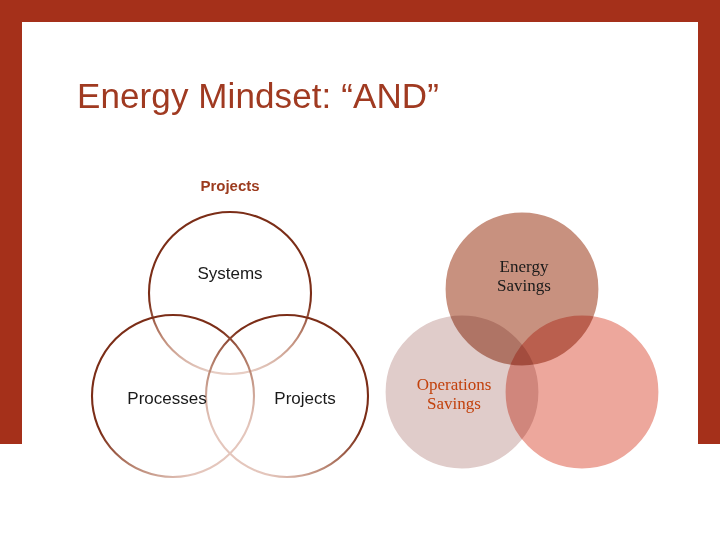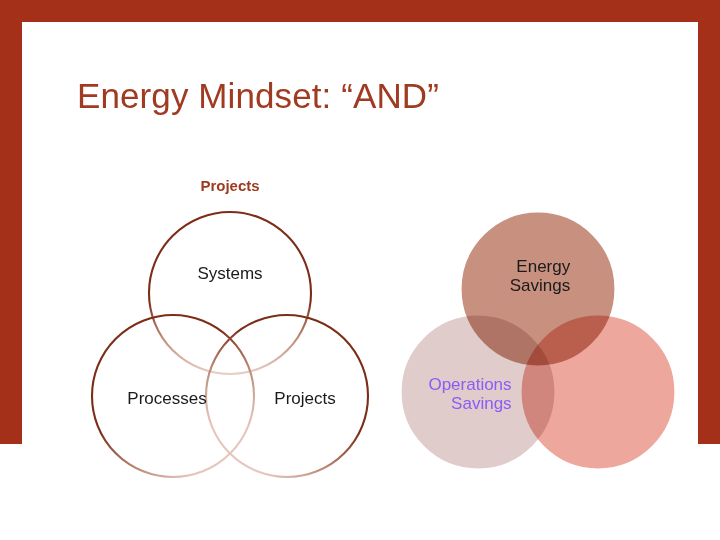--- a/index.html
+++ b/index.html
@@ -56,21 +56,21 @@
   }
   #caption-approach { left: 108px; width: 200px; }
   #caption-outcome  { left: 410px; width: 200px; }
 
   
   .venn {
     position: absolute;
     top: 180px;
   }
   #venn-approach { left: 40px;  width: 330px; height: 300px; }
-  #venn-outcome  { left: 368px; width: 330px; height: 300px; }
+  #venn-outcome  { left: 352px; width: 330px; height: 300px; font-family: Liberation Serif, serif; }
 
   .venn svg {
     display: block;
     width: 330px;
     height: 300px;
   }
 
   
   .ring {
     fill: none;
@@ -81,21 +81,21 @@
   .blob-group { mix-blend-mode: normal; }
   .blob {
     mix-blend-mode: multiply;
     stroke: #ffffff;
     stroke-width: 3.2;
   }
 
   
   .venn-label {
     position: absolute;
-    text-align: right;
+    text-align: center;
     font-size: 17px;
     line-height: 19px;
     color: #1A1A1A;
     white-space: pre-line;
     transform: translate(-50%, -50%);
     pointer-events: none;
   }
 </style>
 </head>
 <body>
@@ -145,18 +145,18 @@
       <svg viewBox="0 0 330 300" xmlns="http://www.w3.org/2000/svg">
         <g class="blob-group">
           <circle class="blob" cx="148" cy="87" r="78" fill="#C8917F" stroke="#FFFFFF"></circle>
           <circle class="blob" cx="88" cy="190" r="78" fill="#E0CCCA" stroke="#FFFFFF"></circle>
           <circle class="blob" cx="208" cy="190" r="78" fill="#EDA79C" stroke="#FFFFFF"></circle>
         </g>
       </svg>
 
       <div class="venn-label" style="left: 150px; top: 74px; color: rgb(26, 26, 26);">Energy
 Savings</div>
-      <div class="venn-label" style="left: 80px; top: 192px; color: #8b5cf6;">Operations
+      <div class="venn-label" style="left: 80px; top: 192px; color: #c2410c;">Operations
 Savings</div>
     </div>
 
   </div>
 </div>
 
 </body></html>

